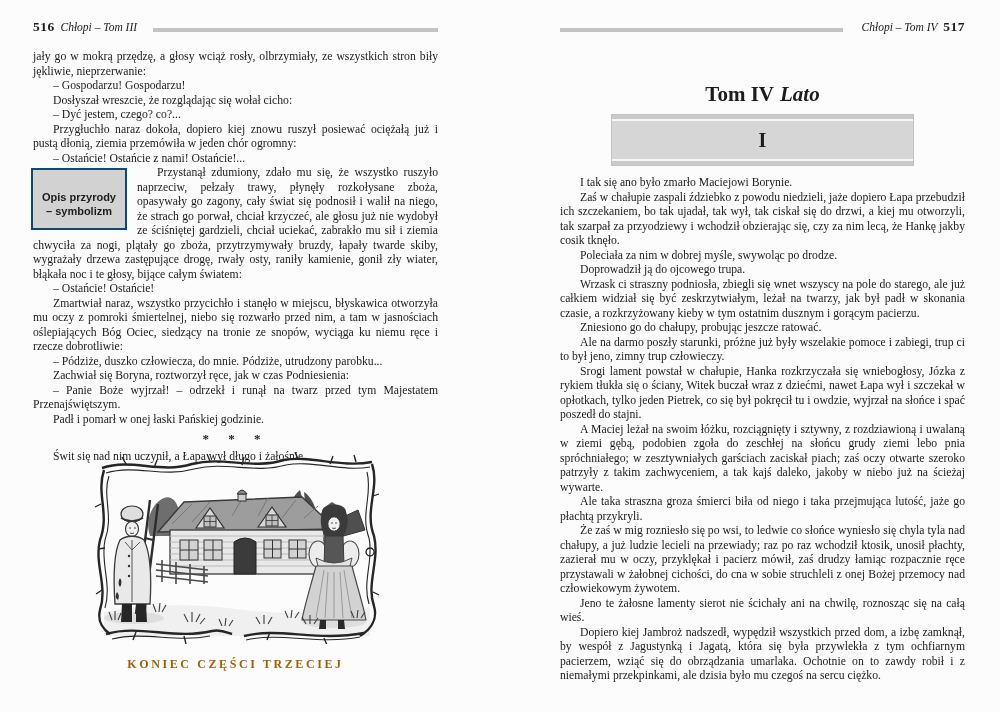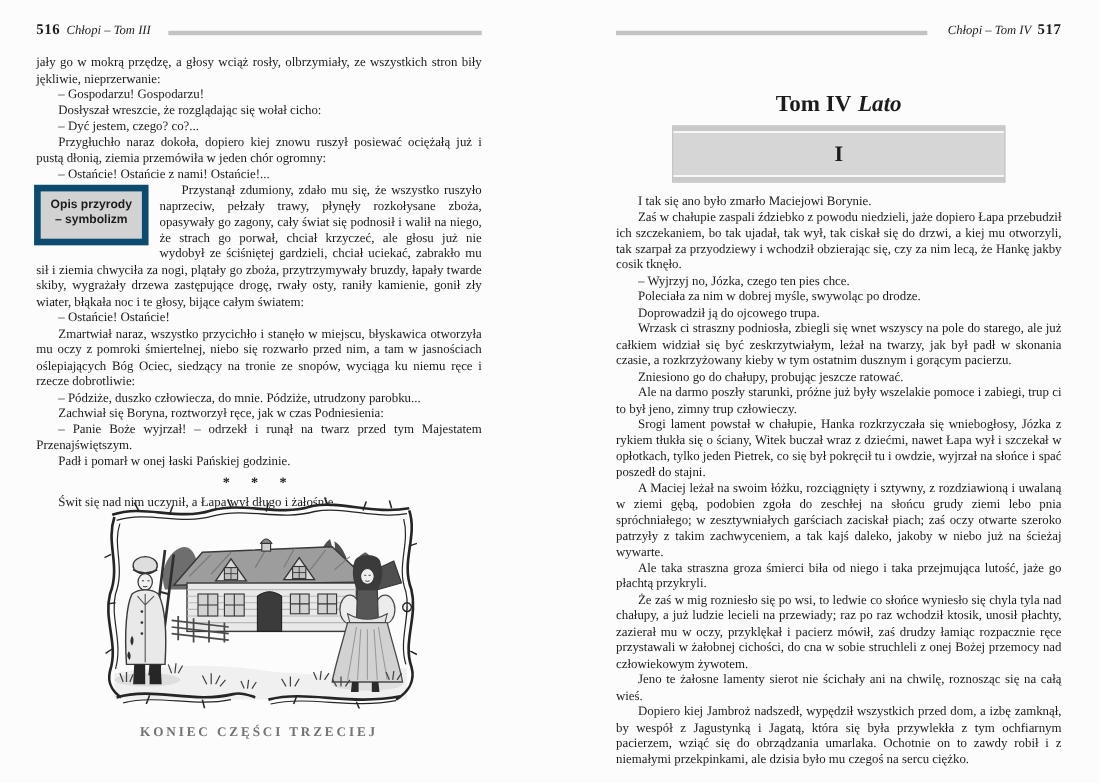--- a/index.html
+++ b/index.html
@@ -29,34 +29,34 @@
   }
   #left-page .body-text{top:50px;}
   #right-page .body-text{top:176px;}
   .body-text p{margin:0;}
   .ind{text-indent:20px;}
 
   
   .margin-note{
     float:left;width:92px;height:38px;
     margin:2px 10px 3px -2px;
-    background:#d2d2d2;border:6px solid #0c4a6e;
+    background:#d2d2d2;border:2px solid #0c4a6e;
     font-family:"Liberation Sans", sans-serif;
     font-weight:bold;font-size:11px;line-height:14px;
-    text-align:center;padding-top:5px;text-indent:0;
+    text-align:center;padding-top:20px;text-indent:0;
   }
   .margin-note span{display:block;}
 
   .separator{ text-align:center;font-weight:bold;font-size:13px;letter-spacing:8px;
     margin:5px 0 3px 0 !important;text-indent:0;}
 
   
   .figure-wrap{position:absolute;top:452px;left:0;width:405px;text-align:center;}
   .figure-caption{
-    margin-top:9px;font-weight:bold;font-size:12px;letter-spacing:2.6px;color:#737373;
+    margin-top:9px;font-weight:bold;font-size:12px;letter-spacing:2.6px;color:#a16207;
   }
 
   
   .volume-heading{
     position:absolute;top:82px;left:0;width:405px;text-align:center;
     font-size:21px;font-weight:bold;
   }
   .volume-heading .subtitle{font-style:italic;margin-left:6px;}
   .chapter-bar{
     position:absolute;top:114px;left:51px;width:301px;height:50px;
@@ -213,21 +213,20 @@
     <span>Tom IV</span><span class="subtitle">Lato</span>
   </div>
 
   <div class="chapter-bar">
     <span>I</span>
   </div>
 
   <div class="body-text">
     <p class="ind">I tak się ano było zmarło Maciejowi Borynie.</p>
     <p class="ind">Zaś w chałupie zaspali ździebko z powodu niedzieli, jaże dopiero Łapa przebudził ich szczekaniem, bo tak ujadał, tak wył, tak ciskał się do drzwi, a kiej mu otworzyli, tak szarpał za przyodziewy i wchodził obzierając się, czy za nim lecą, że Hankę jakby cosik tknęło.</p>
-    <p class="ind">– Wyjrzyj no, Józka, czego ten pies chce.</p>
     <p class="ind">Poleciała za nim w dobrej myśle, swywoląc po drodze.</p>
     <p class="ind">Doprowadził ją do ojcowego trupa.</p>
     <p class="ind">Wrzask ci straszny podniosła, zbiegli się wnet wszyscy na pole do starego, ale już całkiem widział się być zeskrzytwiałym, leżał na twarzy, jak był padł w skonania czasie, a rozkrzyżowany kieby w tym ostatnim dusznym i gorącym pacierzu.</p>
     <p class="ind">Zniesiono go do chałupy, probując jeszcze ratować.</p>
     <p class="ind">Ale na darmo poszły starunki, próżne już były wszelakie pomoce i zabiegi, trup ci to był jeno, zimny trup człowieczy.</p>
     <p class="ind">Srogi lament powstał w chałupie, Hanka rozkrzyczała się wniebogłosy, Józka z rykiem tłukła się o ściany, Witek buczał wraz z dziećmi, nawet Łapa wył i szczekał w opłotkach, tylko jeden Pietrek, co się był pokręcił tu i owdzie, wyjrzał na słońce i spać poszedł do stajni.</p>
     <p class="ind">A Maciej leżał na swoim łóżku, rozciągnięty i sztywny, z rozdziawioną i uwalaną w ziemi gębą, podobien zgoła do zeschłej na słońcu grudy ziemi lebo pnia spróchniałego; w zesztywniałych garściach zaciskał piach; zaś oczy otwarte szeroko patrzyły z takim zachwyceniem, a tak kajś daleko, jakoby w niebo już na ścieżaj wywarte.</p>
     <p class="ind">Ale taka straszna groza śmierci biła od niego i taka przejmująca lutość, jaże go płachtą przykryli.</p>
     <p class="ind">Że zaś w mig rozniesło się po wsi, to ledwie co słońce wyniesło się chyla tyla nad chałupy, a już ludzie lecieli na przewiady; raz po raz wchodził ktosik, unosił płachty, zazierał mu w oczy, przyklękał i pacierz mówił, zaś drudzy łamiąc rozpacznie ręce przystawali w żałobnej cichości, do cna w sobie struchleli z onej Bożej przemocy nad człowiekowym żywotem.</p>
     <p class="ind">Jeno te żałosne lamenty sierot nie ścichały ani na chwilę, roznosząc się na całą wieś.</p>

